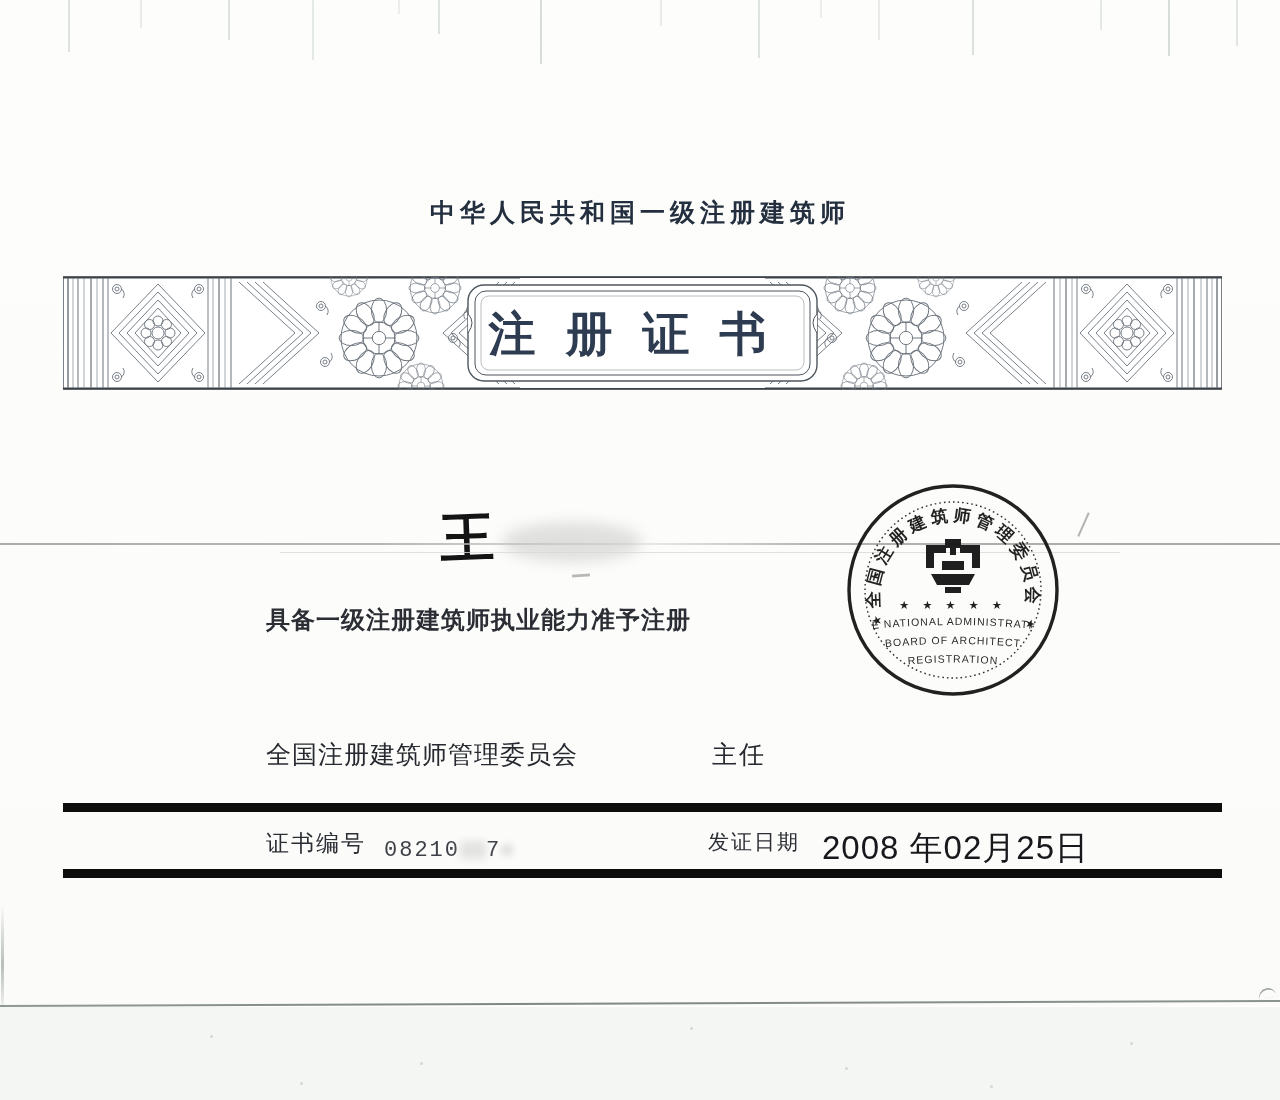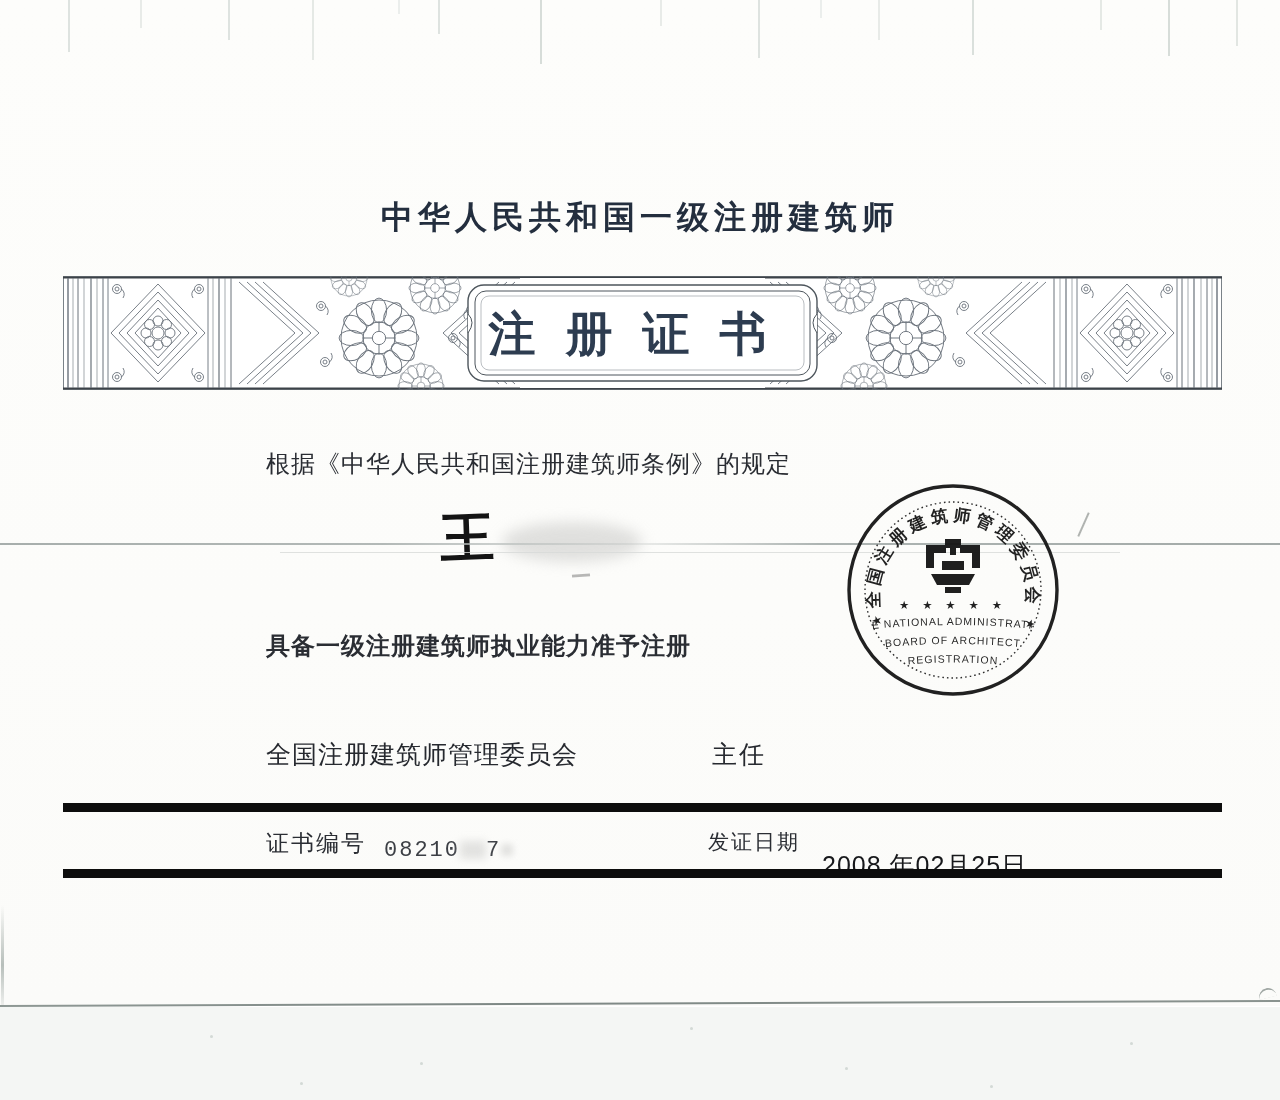--- a/index.html
+++ b/index.html
@@ -28,21 +28,21 @@
   .streaks i:nth-child(9)  { left: 878px;  height: 40px; opacity:.3; }
   .streaks i:nth-child(10) { left: 972px;  height: 55px; opacity:.5; }
   .streaks i:nth-child(11) { left: 1100px; height: 30px; opacity:.35; }
   .streaks i:nth-child(12) { left: 1168px; height: 56px; opacity:.55; }
   .streaks i:nth-child(13) { left: 1236px; height: 46px; opacity:.4; }
   .streaks i:nth-child(14) { left: 398px;  height: 14px; opacity:.25; }
   .streaks i:nth-child(15) { left: 820px;  height: 18px; opacity:.25; }
 
   .doc-title {
     position: absolute; left: 0; top: 196px; width: 1280px;
-    text-align: center; font-size: 32px; font-weight: bold;
+    text-align: center; font-size: 25px; font-weight: bold;
     letter-spacing: 5px; color: #232e3e;
   }
   .banner { position: absolute; left: 63px; top: 276px; width: 1159px; height: 114px; }
 
   .line-basis {
     position: absolute; left: 266px; top: 448px;
     font-size: 24px; letter-spacing: 1px; color: #2a2d33;
   }
   .holder-name {
     position: absolute; left: 440px; top: 502px;
@@ -63,21 +63,21 @@
   }
   .fold-line {
     position: absolute; left: 0; top: 543px; width: 1280px; height: 2px;
     background: linear-gradient(90deg, #a7aeac 0%, #b3b9b7 30%, rgba(180,186,184,.25) 50%, #adb4b2 64%, #a3aaa8 100%);
   }
   .fold-line-2 {
     position: absolute; left: 280px; top: 552px; width: 840px; height: 1px;
     background: #d7dad8; opacity: .8;
   }
   .line-qualification {
-    position: absolute; left: 266px; top: 630px;
+    position: absolute; left: 266px; top: 604px;
     font-size: 24px; letter-spacing: 1px; color: #2a2d33; font-weight: 600;
   }
   .seal { position: absolute; left: 842px; top: 479px; width: 222px; height: 222px; opacity: .95; }
 
   .line-issuer {
     position: absolute; left: 266px; top: 738px;
     font-size: 25px; letter-spacing: 1px; color: #26292f;
   }
   .line-issuer-role {
     position: absolute; left: 712px; top: 738px;
@@ -90,22 +90,22 @@
   .row-bottom { position: absolute; left: 0; top: 826px; width: 1280px; height: 34px; }
   .label-certno { position: absolute; left: 266px; top: 2px; font-size: 23px; letter-spacing: 2px; color: #2a2d33; }
   .certno {
     position: absolute; left: 384px; top: 0; font-size: 22px; color: #3c3f45;
     font-family: Liberation Mono, monospace; letter-spacing: 2px; margin-top: 12px;
   }
   .certno .blur1 { display:inline-block; width: 26px; height: 18px; background:#d8d8d6; filter: blur(4px); opacity:.7; vertical-align: middle; }
   .certno .blur2 { display:inline-block; width: 12px; height: 12px; background:#d8d8d6; filter: blur(3px); opacity:.7; vertical-align: middle; }
   .label-date { position: absolute; left: 708px; top: 2px; font-size: 21px; letter-spacing: 2px; color: #2a2d33; }
   .date-value {
-    position: absolute; left: 822px; top: 0; font-size: 25px; color: #17181b;
-    font-family: "Liberation Sans", "DejaVu Sans", sans-serif; letter-spacing: 1px; margin-top: 23px;
+    position: absolute; left: 822px; top: 0; font-size: 33px; color: #17181b;
+    font-family: "Liberation Sans", "DejaVu Sans", sans-serif; letter-spacing: 1px;
   }
 
   .paper-edge {
     position: absolute; left: -2px; top: 1005px; width: 1284px; height: 2px;
     background: linear-gradient(90deg, #8e9894 0%, #7e8885 40%, #8a938f 100%);
     transform: rotate(-0.22deg); transform-origin: left center;
   }
   .edge-curl {
     position: absolute; left: 1258px; top: 988px; width: 18px; height: 10px;
     border-top: 2px solid #8a938f; border-radius: 50% 50% 0 0 / 100% 100% 0 0;
@@ -258,21 +258,20 @@
     <g>
       <rect x="457" y="2" width="245" height="110" fill="#ffffff" stroke="none"></rect>
       <rect x="405" y="9" width="349" height="96" rx="16" fill="#ffffff" stroke="#4d555c" stroke-width="1.4"></rect>
       <rect x="412" y="15" width="335" height="84" rx="11" fill="none" stroke="#4d555c" stroke-width="1"></rect>
       <rect x="418" y="20" width="323" height="74" rx="8" fill="none" stroke="#8b9298" stroke-width="0.6"></rect>
       <path d="M405 38 q8 8 0 19 M754 38 q-8 8 0 19" stroke="#4d555c" stroke-width="1" fill="#ffffff"></path>
       <text x="579.5" y="74" text-anchor="middle" font-size="47" font-weight="bold" fill="#2d3c50" letter-spacing="30" style="font-family:'Liberation Serif','DejaVu Serif',serif">注册证书</text>
     </g>
   </svg>
 
-  <div class="line-basis">根据《中华人民共和国注册建筑师条例》的规定</div>
 
   <div class="name-smudge"></div>
   <div class="holder-name">王</div>
   <div class="name-dash"></div>
   <div class="scratch-right"></div>
 
   <div class="fold-line"></div>
   <div class="fold-line-2"></div>
 
   <div class="line-qualification">具备一级注册建筑师执业能力准予注册</div>

